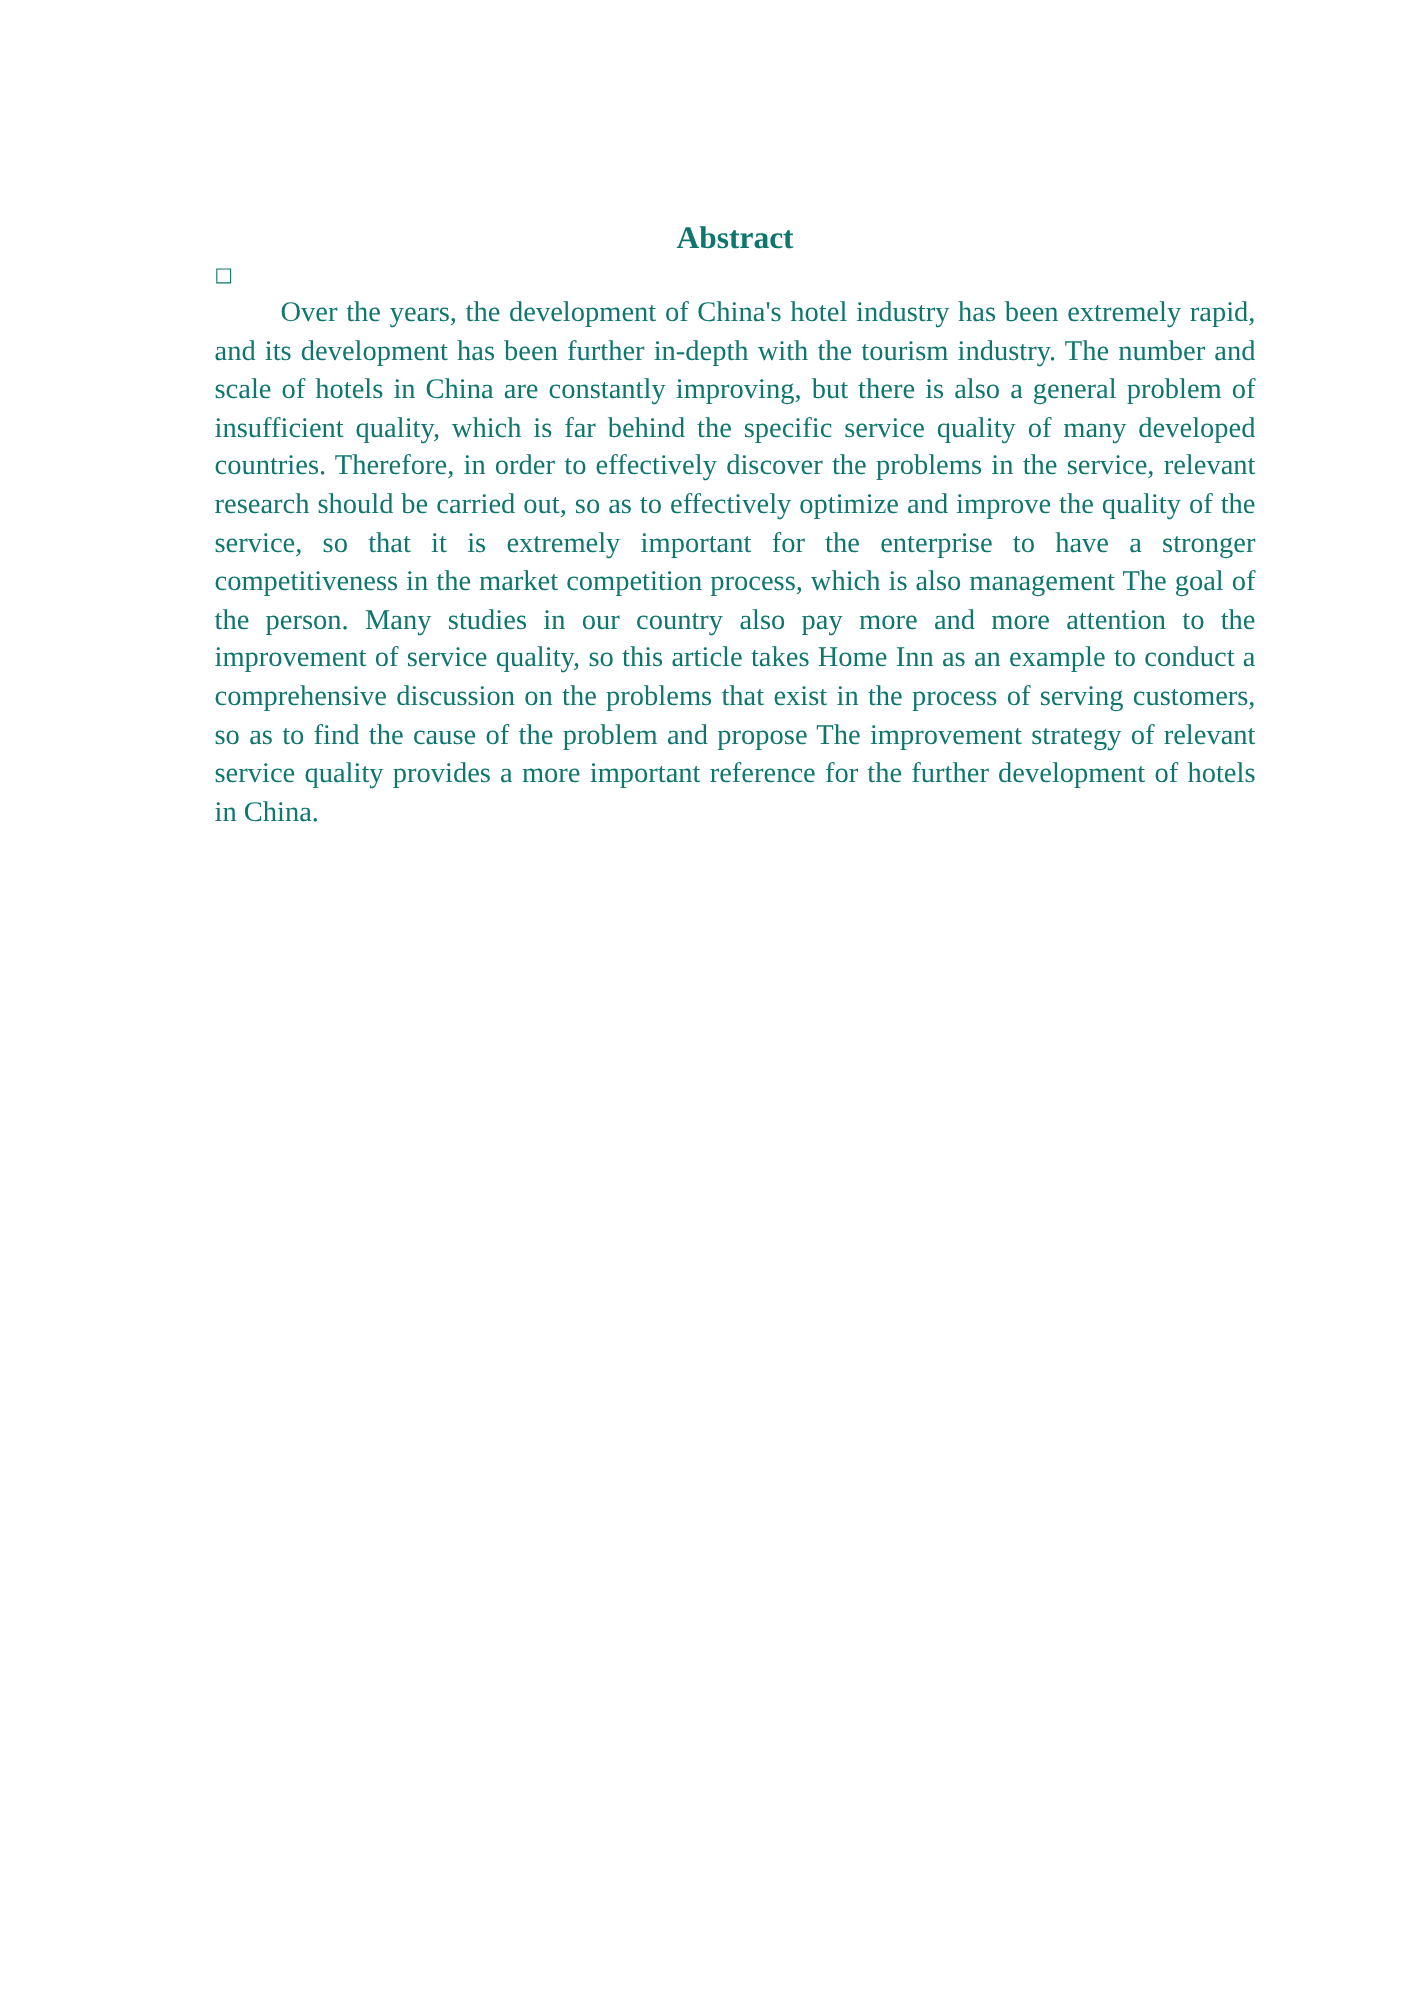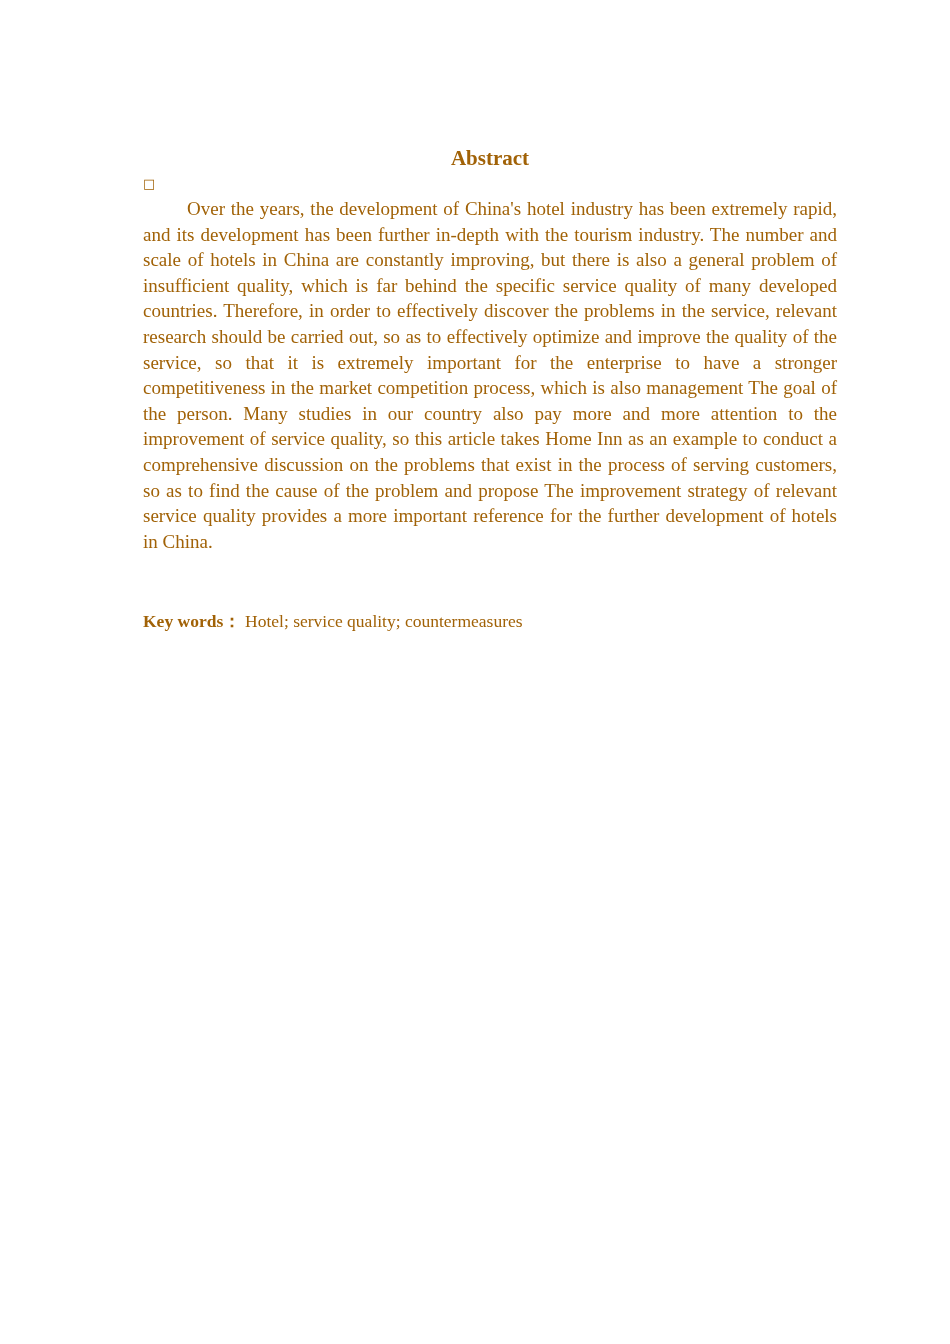--- a/index.html
+++ b/index.html
@@ -6,21 +6,21 @@
     margin: 0;
     padding: 0;
     background: #ffffff;
   }
   .page {
     position: relative;
     width: 950px;
     height: 1344px;
     background: #ffffff;
     font-family: "Liberation Serif", serif;
-    color: #a16207;
+    color: #0f766e;
     overflow: hidden;
   }
   .content {
     position: absolute;
     left: 143px;
     top: 144px;
     width: 694px;
   }
   .doc-title {
     margin: 0;
@@ -60,18 +60,14 @@
 <body>
 
 <div class="page">
   <div class="content">
     <h1 class="doc-title">Abstract</h1>
 
     <span class="para-marker">□</span>
 
     <p class="abstract-paragraph">Over the years, the development of China's hotel industry has been extremely rapid, and its development has been further in-depth with the tourism industry. The number and scale of hotels in China are constantly improving, but there is also a general problem of insufficient quality, which is far behind the specific service quality of many developed countries. Therefore, in order to effectively discover the problems in the service, relevant research should be carried out, so as to effectively optimize and improve the quality of the service, so that it is extremely important for the enterprise to have a stronger competitiveness in the market competition process, which is also management The goal of the person. Many studies in our country also pay more and more attention to the improvement of service quality, so this article takes Home Inn as an example to conduct a comprehensive discussion on the problems that exist in the process of serving customers, so as to find the cause of the problem and propose The improvement strategy of relevant service quality provides a more important reference for the further development of hotels in China.</p>
 
-    <p class="keywords-line">
-      <span class="keywords-label">Key words：</span>
-      <span class="keywords-text">Hotel; service quality; countermeasures</span>
-    </p>
   </div>
 </div>
 
 </body></html>

